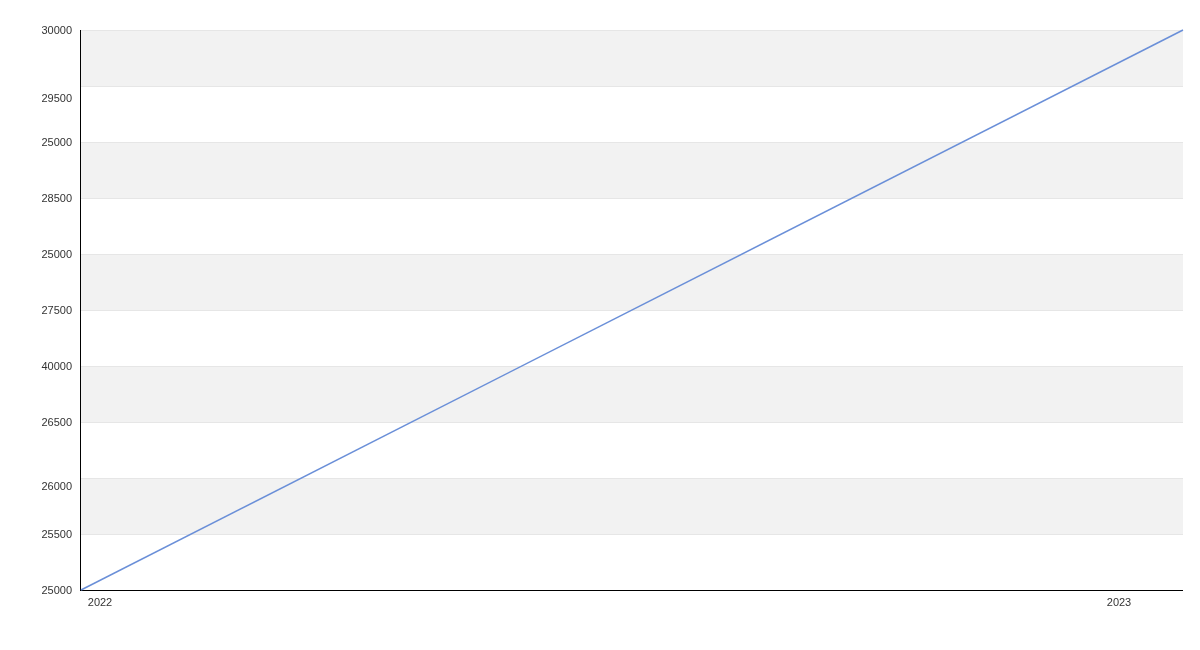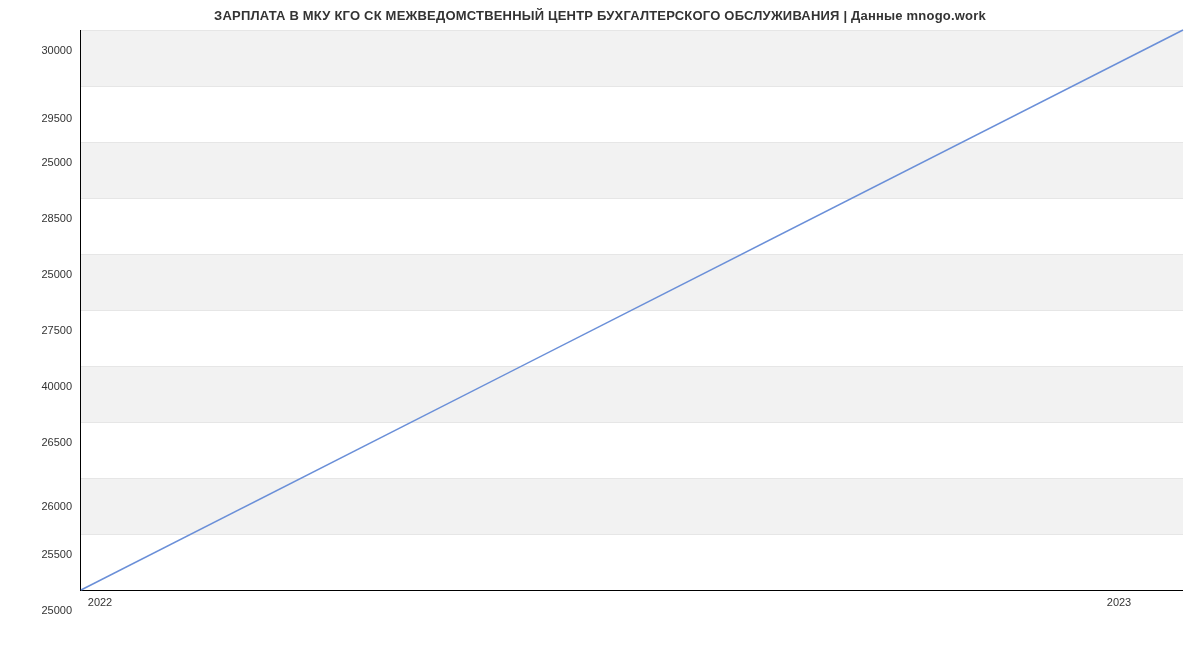--- a/index.html
+++ b/index.html
@@ -51,21 +51,20 @@
     background: #e6e6e6;
   }
   .y-tick-label {
     position: absolute;
     right: 1128px; 
     font-size: 11px;
     color: #333333;
     text-align: right;
     transform: translateY(-50%);
     white-space: nowrap;
-    margin-top: 20px;
   }
   .x-tick-label {
     position: absolute;
     top: 596px;
     font-size: 11px;
     color: #333333;
     transform: translateX(-50%);
     white-space: nowrap;
   }
   .line-svg {
@@ -80,21 +79,20 @@
     stroke: #6a8fd8;
     stroke-width: 1.5;
     fill: none;
   }
 </style>
 </head>
 <body>
 
 <div class="chart-container">
 
-  <div class="title">ЗАРПЛАТА В МКУ КГО СК МЕЖВЕДОМСТВЕННЫЙ ЦЕНТР БУХГАЛТЕРСКОГО ОБСЛУЖИВАНИЯ | Данные mnogo.work</div>
 
   <div class="plot-area">
 
     <div class="band" style="top:0px; height:56px;"></div>
     <div class="band" style="top:112px; height:56px;"></div>
     <div class="band" style="top:224px; height:56px;"></div>
     <div class="band" style="top:336px; height:56px;"></div>
     <div class="band" style="top:448px; height:56px;"></div>
 
     <div class="gridline" style="top:0px;"></div>

